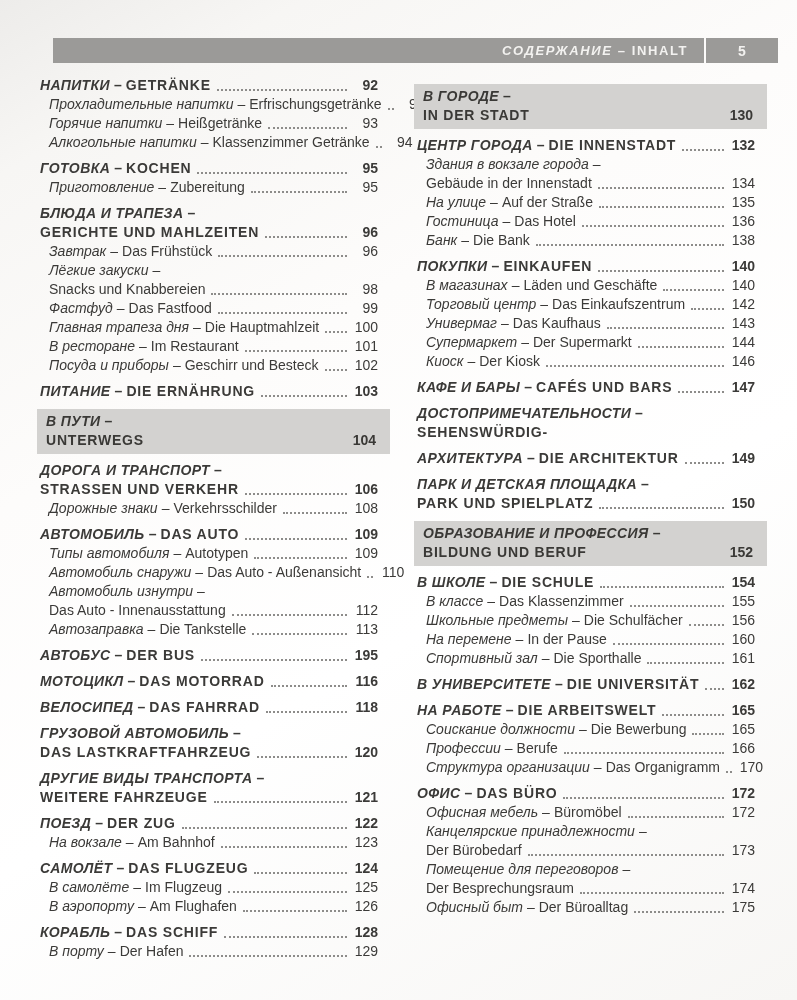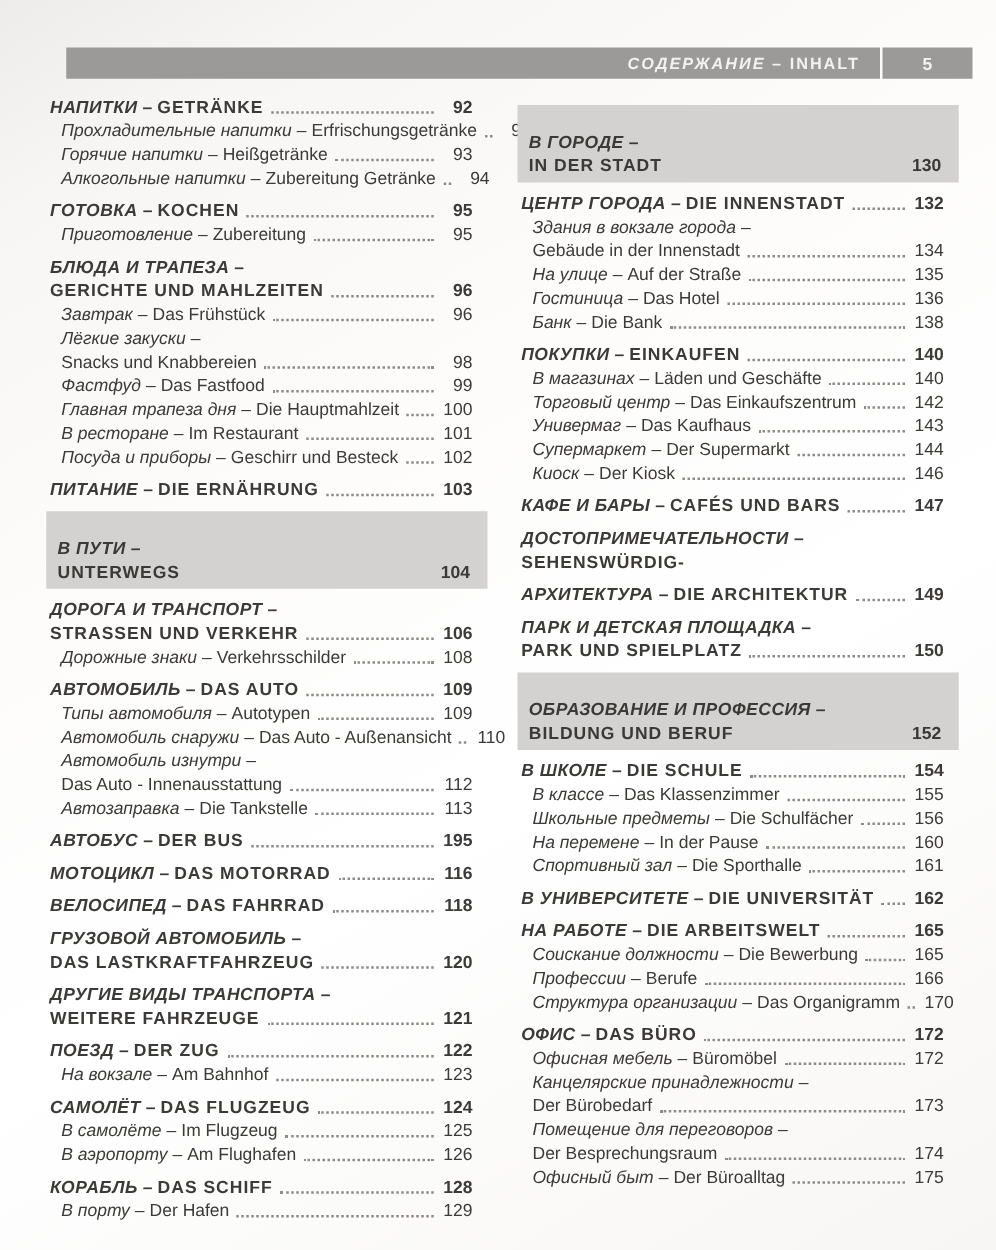--- a/index.html
+++ b/index.html
@@ -44,21 +44,21 @@
   .leader {
     flex: 1 1 auto; min-width: 6px; height: 0;
     border-bottom: 2px dotted #8d8c8a;
     margin: 0 5px 4px 6px; align-self: flex-end;
   }
   .pg { min-width: 26px; text-align: right; white-space: nowrap; }
 
   .block {
     background: #d3d2d0;
     margin: 8px -12px 7px -3px;
-    padding: 20px 14px 4px 9px;
+    padding: 3px 14px 4px 9px;
     font-weight: bold; font-size: 14px; line-height: 19px;
     color: #3a3936;
   }
   .block .ru { font-style: italic; letter-spacing: 0.4px; }
   .block .l2 { display: flex; align-items: flex-end; }
   .block .de { letter-spacing: 0.8px; }
   .block .spacer { flex: 1; }
 </style>
 </head>
 <body>
@@ -94,21 +94,21 @@
       </div>
       <div class="entry sub">
         <div class="line">
           <span class="txt"><span class="ru">Горячие напитки</span><span class="dash">–</span><span class="de">Heißgetränke</span></span>
           <span class="leader"></span>
           <span class="pg">93</span>
         </div>
       </div>
       <div class="entry sub">
         <div class="line">
-          <span class="txt"><span class="ru">Алкогольные напитки</span><span class="dash">–</span><span class="de">Zubereitung Getränke</span></span>
+          <span class="txt"><span class="ru">Алкогольные напитки</span><span class="dash">–</span><span class="de">Klassenzimmer Getränke</span></span>
           <span class="leader"></span>
           <span class="pg">94</span>
         </div>
       </div>
       <div class="entry heading">
         <div class="line">
           <span class="txt"><span class="ru">ГОТОВКА</span><span class="dash">–</span><span class="de">KOCHEN</span></span>
           <span class="leader"></span>
           <span class="pg">95</span>
         </div>

